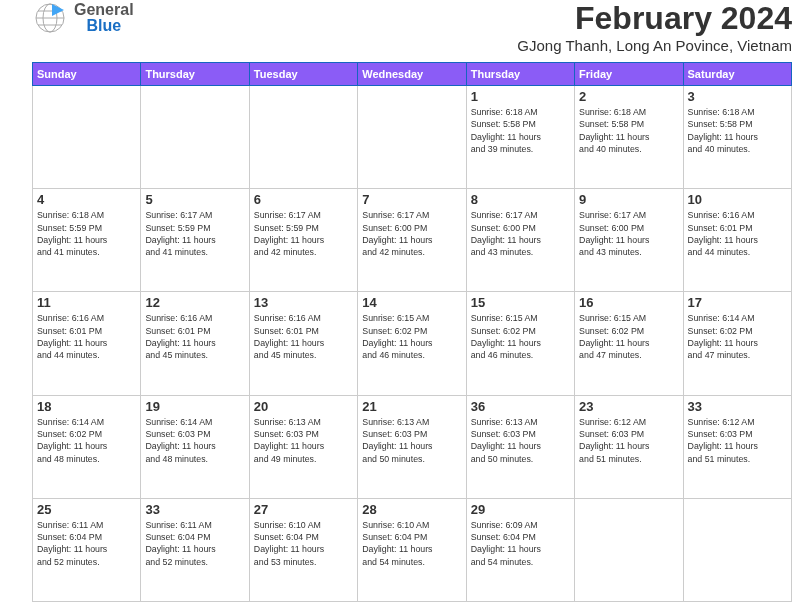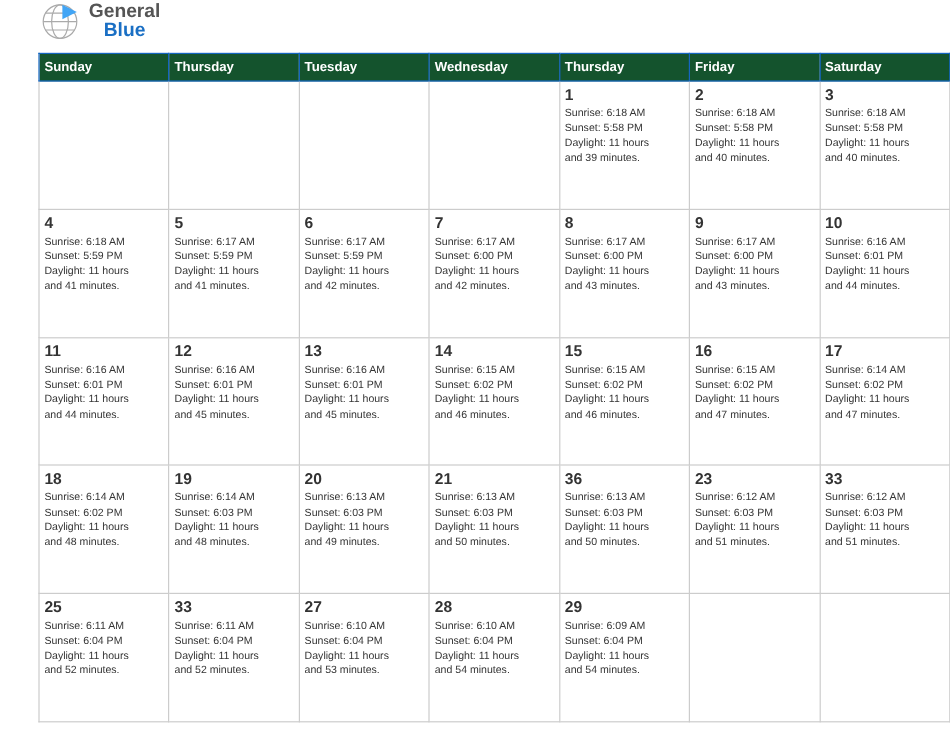--- a/index.html
+++ b/index.html
@@ -39,21 +39,21 @@
     }
     .calendar {
       flex: 1;
       border: 1px solid #ccc;
       border-collapse: collapse;
       width: 100%;
       table-layout: fixed;
       font-size: 9.5px;
     }
     .calendar th {
-      background: #14532d;
+      background: #8b5cf6;
       color: #fff;
       text-align: left;
       padding: 5px 4px;
       font-size: 11px;
       border: 1px solid #1565c0;
     }
     .calendar td {
       border: 1px solid #ccc;
       vertical-align: top;
       padding: 3px 4px;
@@ -114,20 +114,24 @@
           <line x1="6" y1="11" x2="30" y2="11" stroke="#aaa" stroke-width="1"></line>
           <line x1="6" y1="25" x2="30" y2="25" stroke="#aaa" stroke-width="1"></line>
 
           <polygon points="20,4 32,10 20,16" fill="#42a5f5"></polygon>
         </svg>
       </div>
       <div class="logo-words">
         <span class="logo-general">General</span>
         <span class="logo-blue-word">Blue</span>
       </div>
+    </div>
+    <div class="title-block">
+      <h1>February 2024</h1>
+      <h2>GJong Thanh, Long An Povince, Vietnam</h2>
     </div>
   </div>
 
   <table class="calendar">
     <thead>
       <tr>
         <th>Sunday</th>
         <th>Thursday</th>
         <th>Tuesday</th>
         <th>Wednesday</th>

